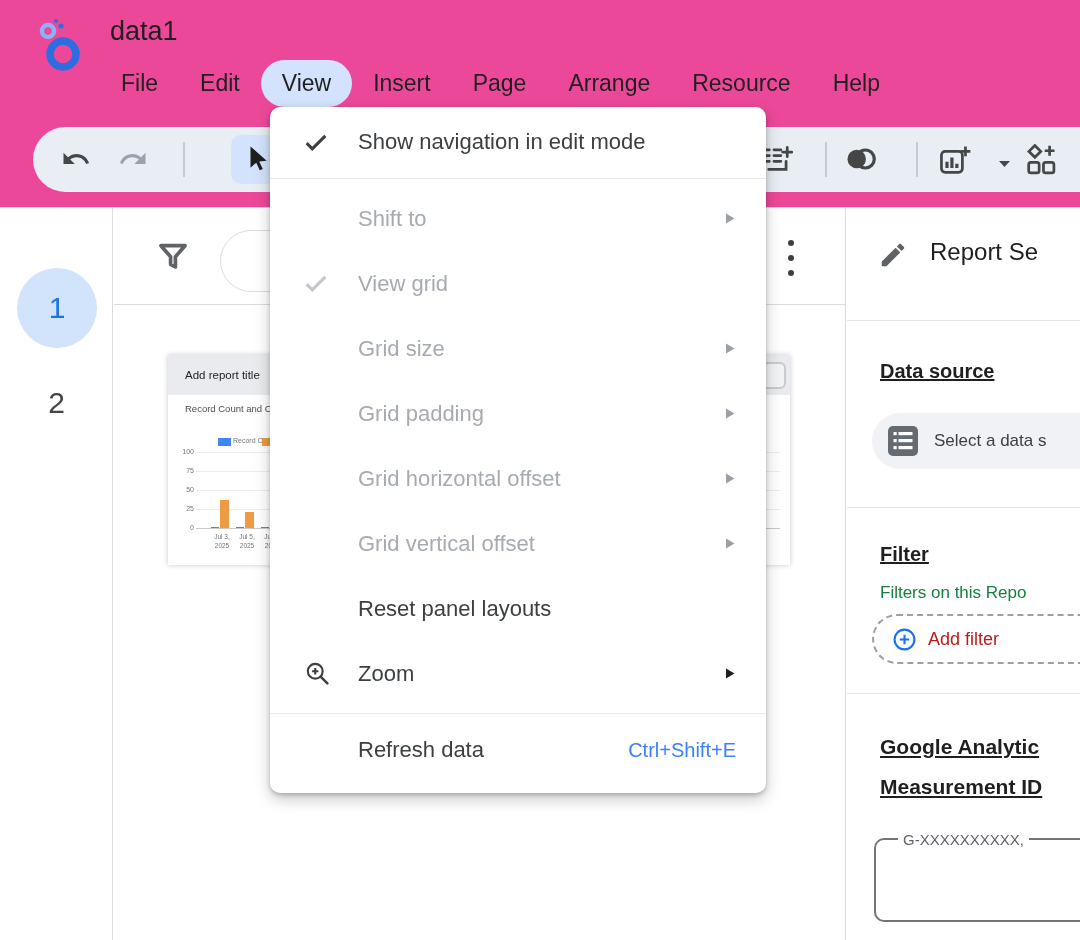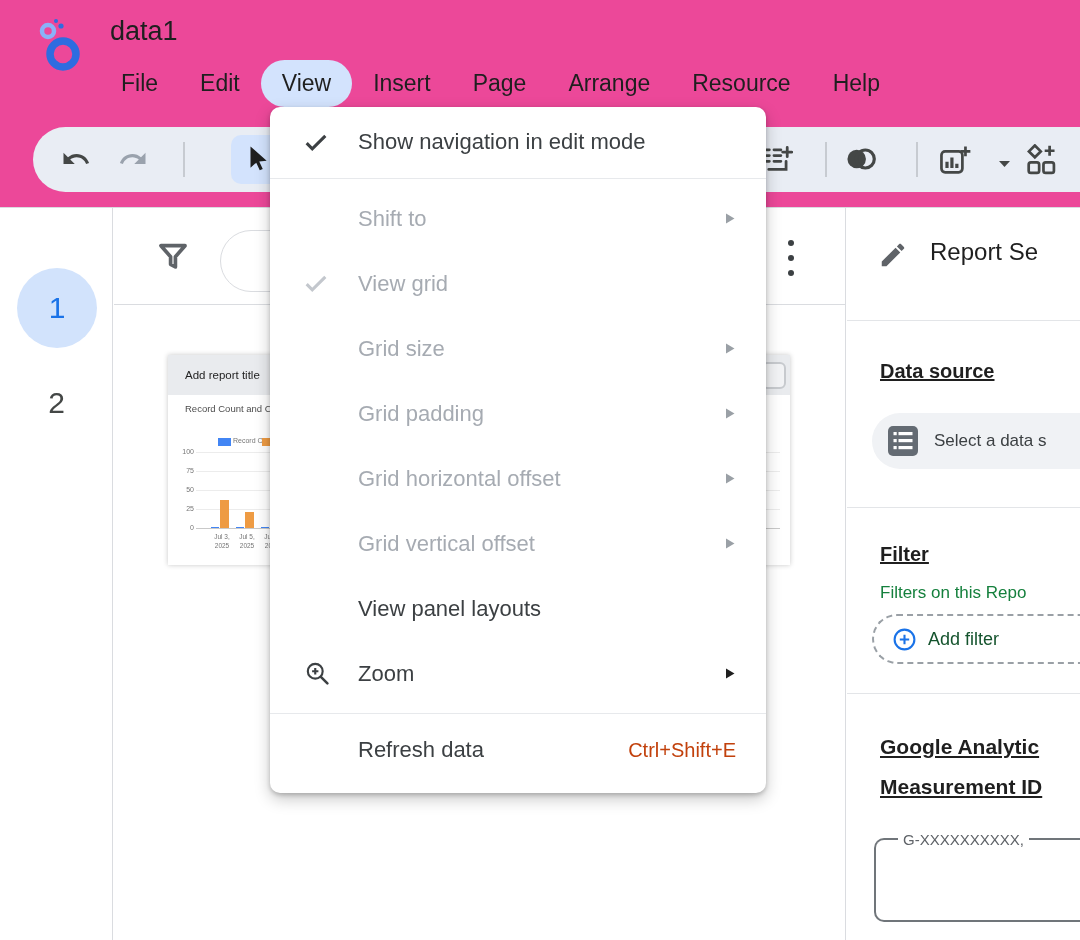--- a/index.html
+++ b/index.html
@@ -62,38 +62,38 @@
   .props-header { position:absolute; left:0; top:0; width:235px; height:112px; }
   .props-title { position:absolute; left:84px; top:30px; font-size:24px; color:#1f1f1f; white-space:nowrap; }
   .pencil { position:absolute; left:32px; top:32px; }
   .p-div { position:absolute; left:1px; width:234px; height:1px; background:#e3e5e8; }
   .sec-h { position:absolute; left:34px; font-size:20px; font-weight:bold; color:#1f1f1f; white-space:nowrap;text-decoration:underline; }
   .sec-sub { position:absolute; left:34px; font-size:17px; color:#15803d; white-space:nowrap; }
   .ds-pill { position:absolute; left:26px; top:205px; width:240px; height:56px; background:#f0f2f5; border-radius:28px 0 0 28px; }
   .ds-pill .txt { position:absolute; left:62px; top:0; line-height:56px; font-size:17px; color:#3c4043; white-space:nowrap; }
   .ds-icon { position:absolute; left:16px; top:13px; }
   .add-filter { position:absolute; left:26px; top:406px; width:240px; height:50px; border:2px dashed #9aa0a6; border-right:none; border-radius:25px 0 0 25px; }
-  .add-filter .txt { position:absolute; left:54px; top:0; line-height:47px; font-size:18px; color:#14532d; white-space:nowrap; }
+  .add-filter .txt { position:absolute; left:54px; top:0; line-height:47px; font-size:18px; color:#b91c1c; white-space:nowrap; }
   .af-icon { position:absolute; left:18px; top:11px; }
   .ga-input { position:absolute; left:28px; top:630px; width:240px; height:84px; border:2px solid #70757a; border-right:none; border-radius:10px 0 0 10px; }
   .ga-label { position:absolute; left:22px; top:-9px; background:#fff; padding:0 5px; font-size:15px; color:#5f6368; white-space:nowrap; }
 
   
   .dropdown { position:absolute; left:270px; top:107px; width:496px; background:#fff; border-radius:10px;
               box-shadow:0 2px 4px rgba(0,0,0,.2), 0 6px 16px rgba(0,0,0,.22); padding:6px 0 14px; z-index:50; }
   .mi { display:flex; align-items:center; height:65px; padding:0 30px 0 34px; }
   .mi.first { height:58px; }
   .mi.last { height:58px; }
   .mi .slot { width:54px; flex:none; color:#3c4043; display:flex; align-items:center; }
   .mi .lbl { flex:1; font-size:22px; color:#3c4043; }
   .mi.disabled .lbl { color:#a6abb2; }
   .mi.disabled .slot { color:#c3c7cd; }
   .mi .arrow { flex:none; color:#9aa0a6; display:flex; align-items:center; }
   .mi .arrow.dark { color:#1f1f1f; }
-  .mi .shortcut { flex:none; font-size:20px; color:#c2410c; }
+  .mi .shortcut { flex:none; font-size:20px; color:#3b82f6; }
   .menu-div { height:1px; background:#e7e9ec; margin:7px 0; }
 </style>
 </head>
 <body>
 
 <div id="root">
 
   <div class="header">
     <span class="logo">
       <svg width="46" height="58" viewBox="0 0 46 58">
@@ -355,21 +355,21 @@
       <span class="slot"></span>
       <span class="lbl">Grid vertical offset</span>
       <span class="arrow">
           <svg width="11" height="13">
             <path d="M1 1.5l8.5 5-8.5 5z" fill="currentColor"></path>
           </svg>
         </span>
     </div>
     <div class="mi">
       <span class="slot"></span>
-      <span class="lbl">View panel layouts</span>
+      <span class="lbl">Reset panel layouts</span>
     </div>
     <div class="mi">
       <span class="slot">
         <svg viewBox="0 0 24 24" width="27" height="27" fill="none" stroke="#3c4043" stroke-width="1.9">
           <circle cx="10" cy="10" r="6.6"></circle>
             <path d="M15.2 15.2l5.6 5.6" stroke-linecap="round" stroke-width="2.3"></path>
             <path d="M10 7.2v5.6M7.2 10h5.6"></path>
         </svg>
       </span>
       <span class="lbl">Zoom</span>

